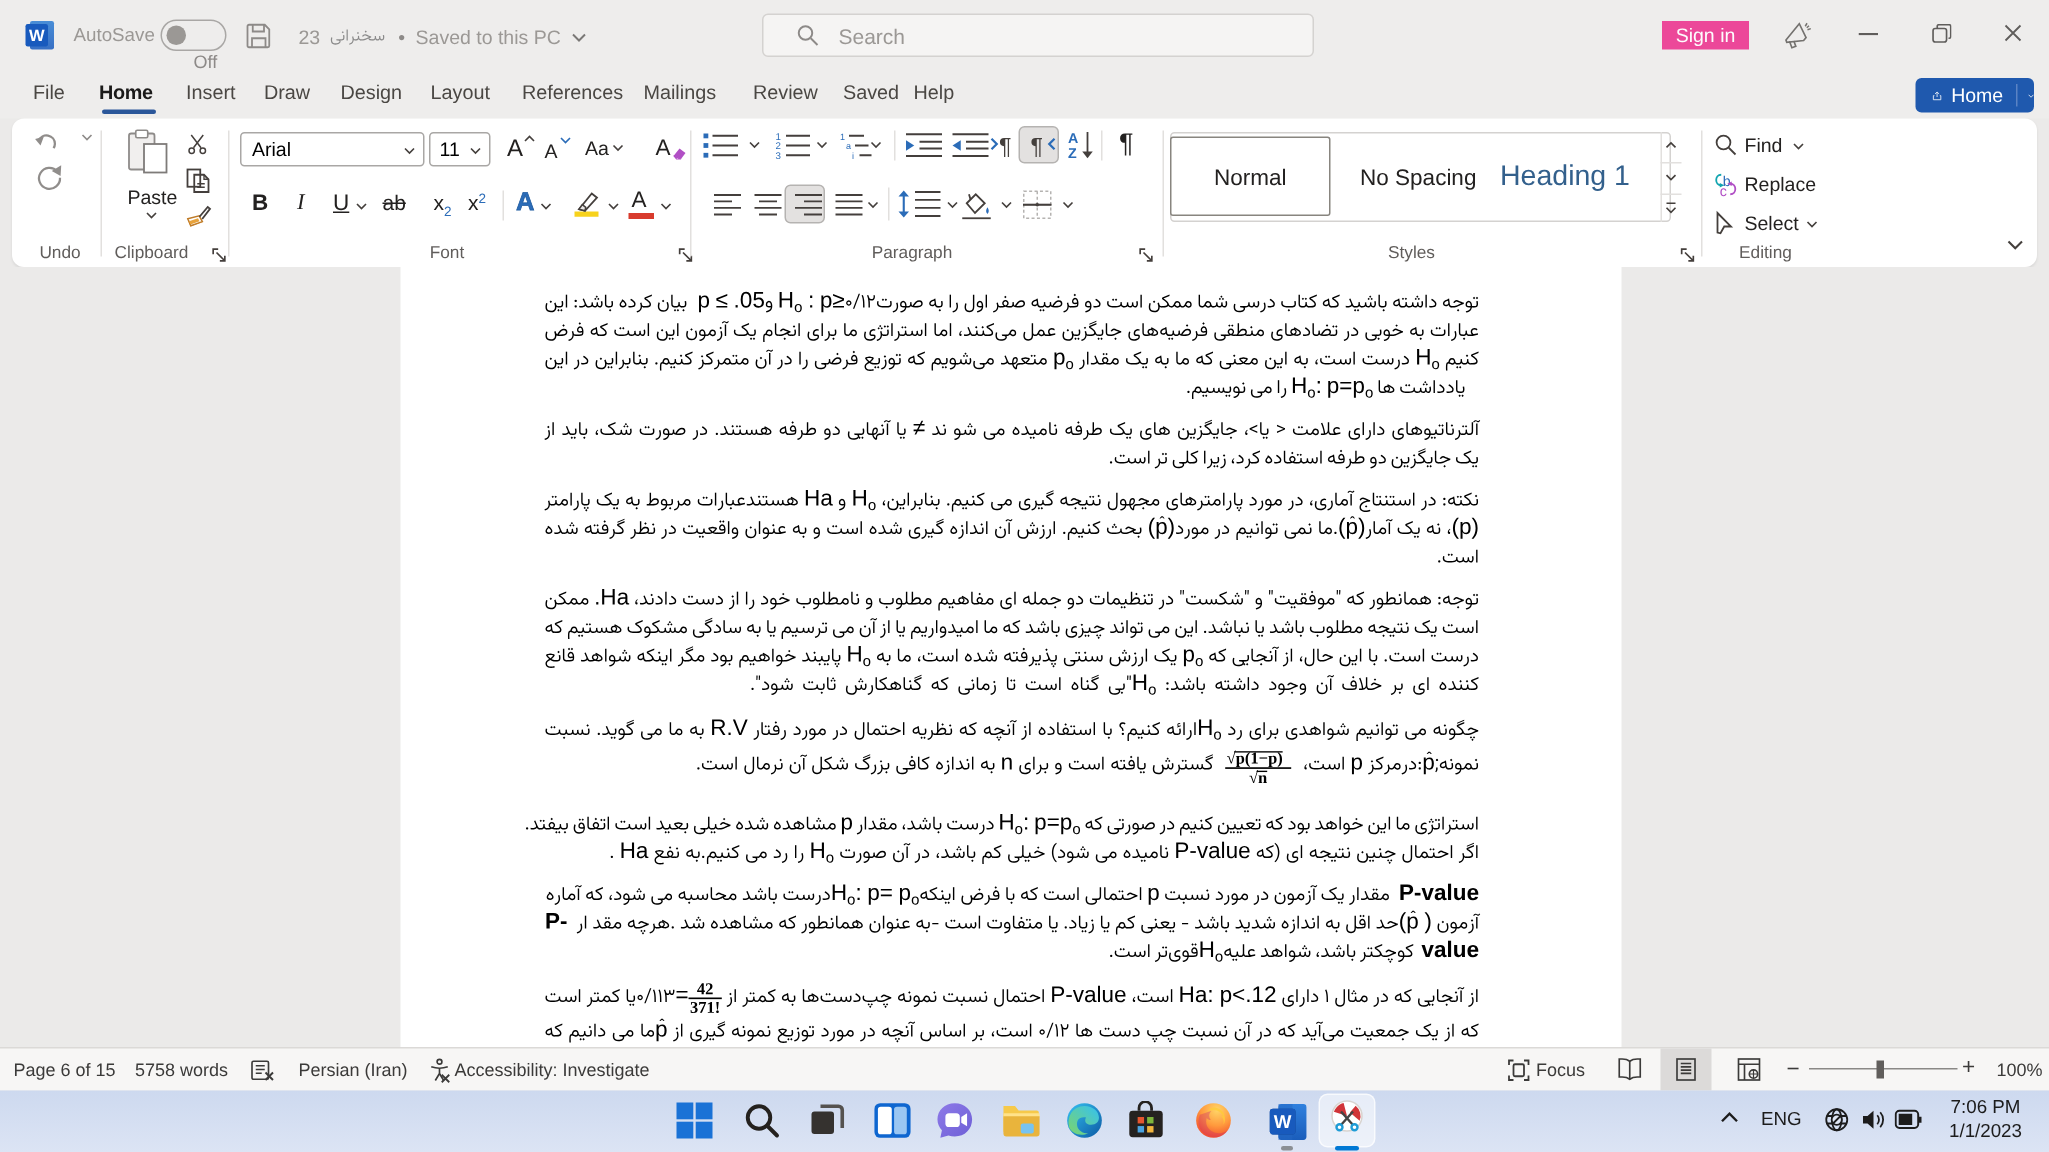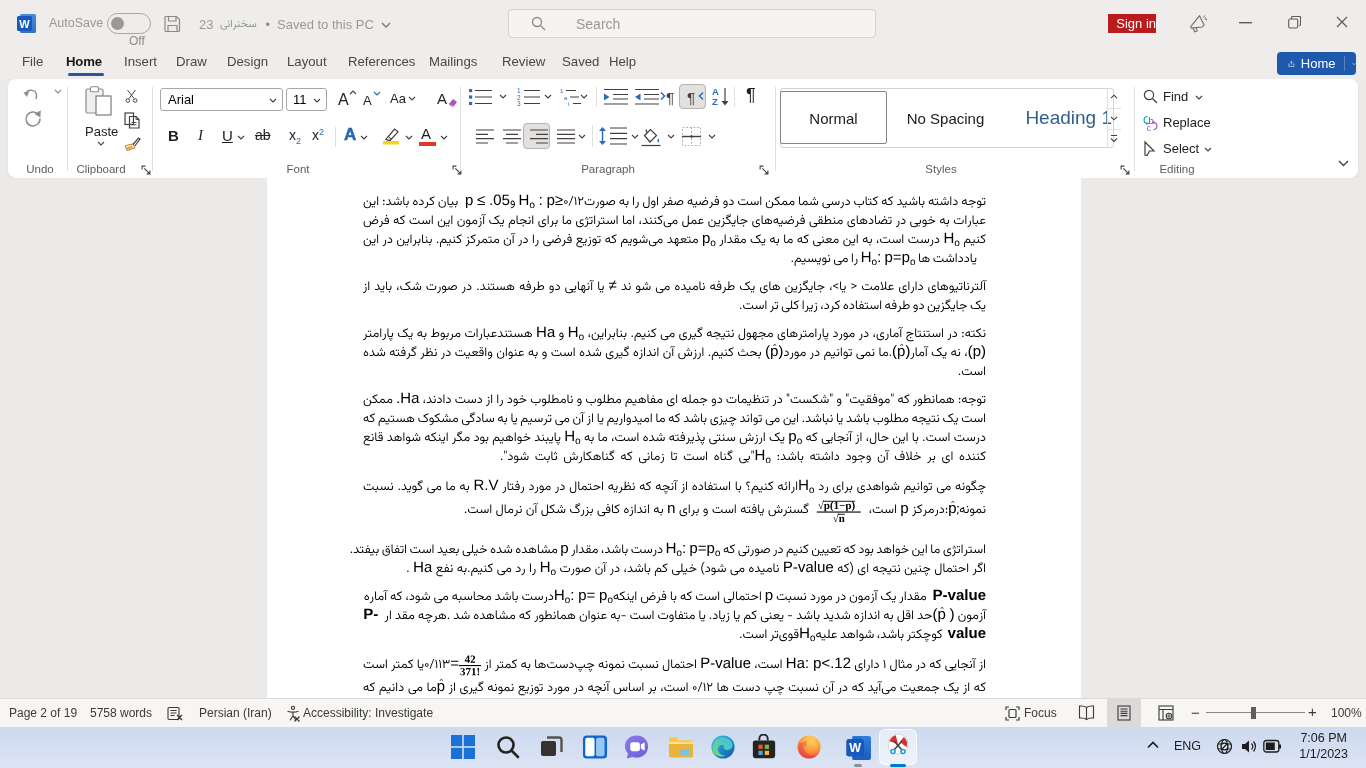--- a/index.html
+++ b/index.html
@@ -5,21 +5,21 @@
 .abs{position:absolute}
 
 #titlebar{left:0;top:0;width:1366px;height:48px;background:#eeedec}
 #wicon{left:16px;top:13px}
 #autosave{left:49px;top:16px;font-size:12.5px;color:#9b9895}
 #toggle{left:107px;top:13px;width:44px;height:21px;border:1px solid #a9a7a5;border-radius:11px;background:#eeedec}
 #knob{left:3px;top:3px;width:13px;height:13px;border-radius:50%;background:#9b9895}
 #offtxt{left:21px;top:20px;font-size:12px;color:#8d8a88}
 #docname{left:199px;top:15px;font-size:13px;color:#9b9895;display:flex;align-items:center;gap:7px}
 #search{left:508px;top:9px;width:368px;height:29px;background:#f5f4f3;border:1px solid #d4d2d0;border-radius:4px;color:#9b9895;font-size:14px;display:flex;align-items:center}
-#signin{left:1108px;top:14px;width:48px;height:19px;background:#b91c1c;color:#fdfdfd;font-size:13px;text-align:right;line-height:19px}
+#signin{left:1108px;top:14px;width:58px;height:19px;background:#ec4899;color:#fdfdfd;font-size:13px;text-align:center;line-height:19px}
 
 #tabs{left:0;top:48px;width:1366px;height:31px;background:#eeedec;font-size:13.2px;color:#4a4743}
 .tab{position:absolute;top:6px}
 #homeu{left:68px;top:25px;width:36px;height:3px;background:#2b579a;border-radius:2px}
 #share{left:1277px;top:4px;width:79px;height:23px;background:#1f59ae;border-radius:4px;color:#fff;font-size:13px;display:flex;align-items:center}
 
 #ribbon{left:8px;top:79px;width:1350px;height:99px;background:#fff;border-radius:8px;box-shadow:0 1px 2px rgba(0,0,0,.08)}
 .vsep{position:absolute;top:8px;width:1px;height:84px;background:#e2e0de}
 .glabel{position:absolute;top:84px;font-size:11.5px;color:#605d5b;text-align:center}
 .launch{position:absolute;top:85px;width:10px;height:10px}
@@ -89,21 +89,21 @@
     <svg width="10" height="6" viewBox="0 0 10 6" fill="none" stroke="#7a7876" stroke-width="1.3">
       <path d="M1 1l4 4 4-4"></path>
     </svg>
   </div>
 
 <div class="abs" id="search">
     <svg style="margin-left:22px" width="15" height="15" viewBox="0 0 15 15" fill="none" stroke="#8d8a88" stroke-width="1.3">
       <circle cx="6" cy="6" r="4.5"></circle>
       <path d="M9.5 9.5L14 14"></path>
     </svg>
-    <span style="margin-left:30px">Search</span>
+    <span style="margin-left:13px">Search</span>
   </div>
 
 <div class="abs" id="signin">Sign in</div>
 
 <svg class="abs" style="left:1188px;top:13px" width="21" height="21" viewBox="0 0 21 21" fill="none" stroke="#74726f" stroke-width="1.1">
     <path d="M2.2 12.8L12.5 3.2l3.2 9.8-1.9 1.7-11.3-.4z" transform="rotate(-8 9 10)"></path>
     <path d="M5 14.5l1.6 4.3 2.6-.9-1.3-3.6"></path>
     <path d="M15.5 4.5l1.2-2M17 6.8l2.2-.7M16.5 5.5l1.5-1.3" stroke-width="1"></path>
   </svg>
 
@@ -393,21 +393,21 @@
 <svg class="launch" style="left:751px;top:86px" width="9" height="9" viewBox="0 0 9 9">
       <path class="ic" style="stroke-width:1" d="M1 4V1h3M3 3l4.5 4.5M8 5v3H5"></path>
     </svg>
 <div class="vsep" style="left:767px"></div>
 
 <div id="stylebox"></div>
 <div style="position:absolute;left:772px;top:9px;width:334px;height:60px;border:1px solid #d4d2d0;border-radius:3px;background:#fff"></div>
 <div style="position:absolute;left:772px;top:12px;width:107px;height:53px;border:1.4px solid #88857f;border-radius:2px;background:#fff;box-shadow:inset 0 0 0 2px #fff"></div>
 <div class="rtxt" style="left:772px;top:31px;width:107px;text-align:center;font-size:15px">Normal</div>
 <div class="rtxt" style="left:884px;top:31px;width:107px;text-align:center;font-size:15px">No Spacing</div>
-<div class="rtxt" style="left:992px;top:28px;width:112px;text-align:right;font-size:19px;color:#33608c">Heading 1</div>
+<div class="rtxt" style="left:992px;top:28px;width:112px;text-align:left;font-size:19px;color:#33608c">Heading 1</div>
 <div style="position:absolute;left:1099px;top:9px;width:14px;height:60px;border-left:1px solid #e2e0de"></div>
 <div style="position:absolute;left:1099px;top:29px;width:14px;height:22px;border-top:1px solid #e2e0de;border-bottom:1px solid #e2e0de"></div>
 <svg style="left:1102px;top:15px" width="8" height="5" viewBox="0 0 8 5">
       <path class="chev" d="M1 4.2l3-3 3 3"></path>
     </svg>
 <svg style="left:1102px;top:37px" width="8" height="5" viewBox="0 0 8 5">
       <path class="chev" d="M1 .8l3 3 3-3"></path>
     </svg>
 <svg style="left:1102px;top:56px" width="8" height="8" viewBox="0 0 8 8">
       <path class="chev" d="M1 .5h6M1 3.5l3 3 3-3"></path>
@@ -2300,21 +2300,21 @@
       <use href="#g21" transform="translate(426.6 691.0) scale(0.006250 -0.006250)"></use>
       <use href="#g20" transform="translate(429.9 691.0) scale(0.006250 -0.006250)"></use>
     </g>
     <rect x="816.8" y="511.5" width="44.0" height="1.1" fill="#000"></rect>
     <rect x="822.8" y="500.8" width="32.3" height="0.9" fill="#000"></rect>
     <rect x="837.7" y="513.8" width="7.1" height="0.9" fill="#000"></rect>
     <rect x="459.0" y="665.0" width="22.2" height="1.1" fill="#000"></rect>
   </svg>
 
 <div class="abs" id="status">
-<span class="it" style="left:9px">Page 2 of 19</span>
+<span class="it" style="left:9px">Page 6 of 15</span>
 <span class="it" style="left:90px">5758 words</span>
 <svg class="it" style="left:167px;top:6px" width="17" height="17" viewBox="0 0 17 17" fill="none" stroke="#3b3a39" stroke-width="1.1">
       <rect x="1" y="2.5" width="11" height="12" rx="1"></rect>
       <path d="M3.5 5.5h6M3.5 8h6M3.5 10.5h4"></path>
       <path d="M10 10l5 5M15 10l-5 5" stroke-width="1.3"></path>
     </svg>
 <span class="it" style="left:199px">Persian (Iran)</span>
 <svg class="it" style="left:285px;top:6px" width="16" height="17" viewBox="0 0 16 17" fill="none" stroke="#3b3a39" stroke-width="1.1">
       <circle cx="8" cy="2.8" r="1.6"></circle>
       <path d="M2.5 6.2c3.5 1.2 7.5 1.2 11 0M8 7.5v3.2M8 10.7l-2.8 4.6M8 10.7l2.8 4.6"></path>

